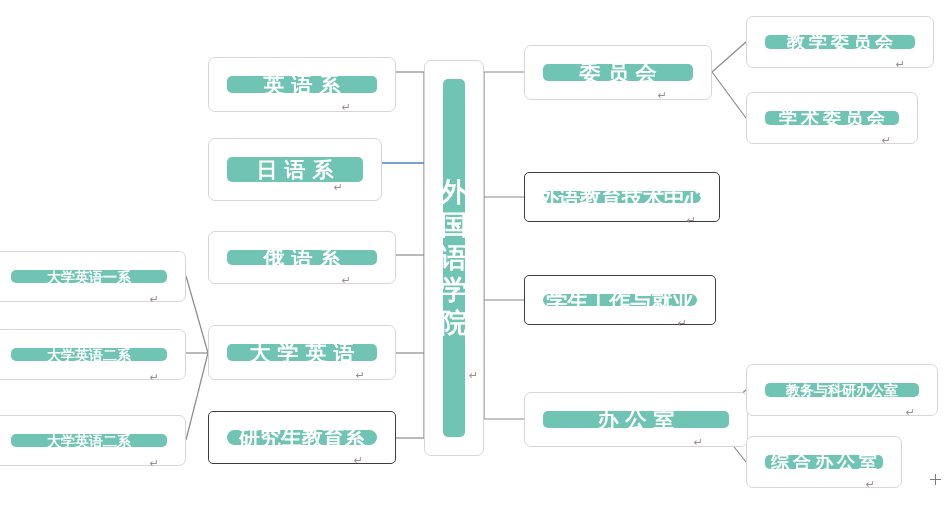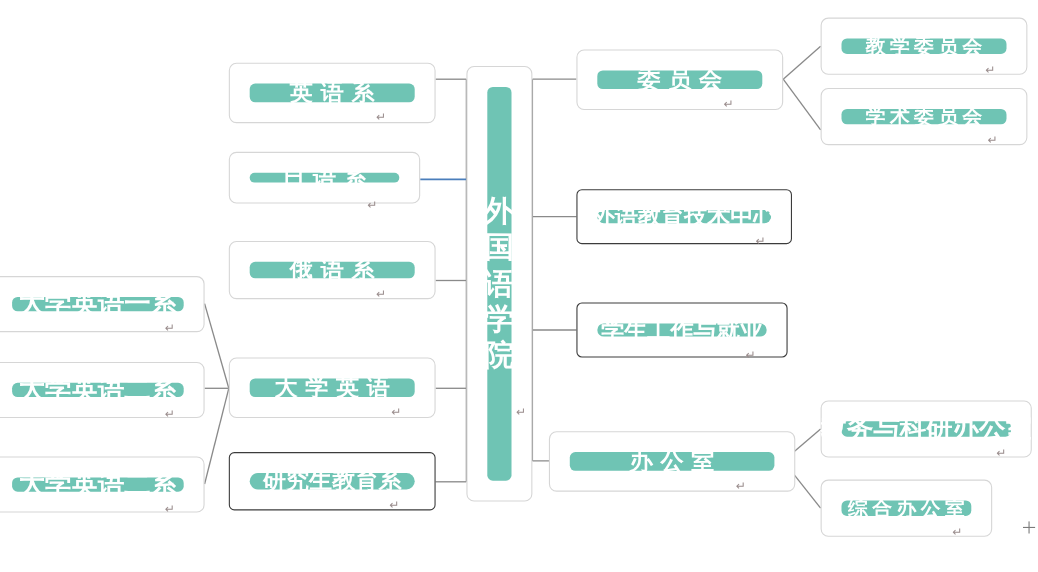--- a/index.html
+++ b/index.html
@@ -73,21 +73,21 @@
     text-indent: 7px;
     white-space: nowrap;
     line-height: 1;
   }
   .label.tight {
     letter-spacing: 0px;
     text-indent: 0px;
     font-size: 21px;
   }
   .label.small {
-    font-size: 24px;
+    font-size: 14px;
     letter-spacing: 0px;
     text-indent: 0px;
   }
   .label.small-sp {
     font-size: 18px;
     letter-spacing: 4px;
     text-indent: 4px;
   }
 
   
@@ -191,28 +191,28 @@
     </div>
   </div>
 
   <div class="node" style="left:208px; top:45px; width:188px; height:55px;margin-top:12px;">
     <div class="plate">
       <span class="label">英语系</span>
       <span class="pilcrow" style="right:26px; top:26px;">↵</span>
     </div>
   </div>
 
-  <div class="node" style="left:208px; top:138px; width:174px; height:47px;">
+  <div class="node" style="left:208px; top:138px; width:174px; height:63px;">
     <div class="plate">
       <span class="label">日语系</span>
       <span class="pilcrow" style="right:20px; top:25px;">↵</span>
     </div>
   </div>
 
-  <div class="node" style="left:208px; top:219px; width:188px; height:53px;">
+  <div class="node" style="left:208px; top:231px; width:188px; height:53px;">
     <div class="plate">
       <span class="label">俄语系</span>
       <span class="pilcrow" style="right:26px; top:25px;">↵</span>
     </div>
   </div>
 
   <div class="node" style="left:208px; top:325px; width:188px; height:55px;justify-content:flex-end;">
     <div class="plate">
       <span class="label">大学英语</span>
       <span class="pilcrow" style="right:12px; top:26px;">↵</span>
@@ -253,35 +253,35 @@
     </div>
   </div>
 
   <div class="node dark-frame" style="left:524px; top:275px; width:192px; height:50px;">
     <div class="plate">
       <span class="label tight">学生工作与就业</span>
       <span class="pilcrow" style="right:10px; top:24px;">↵</span>
     </div>
   </div>
 
-  <div class="node" style="left:499px; top:392px; width:224px; height:55px;">
+  <div class="node" style="left:524px; top:392px; width:224px; height:55px;">
     <div class="plate">
       <span class="label">办公室</span>
       <span class="pilcrow" style="right:26px; top:26px;">↵</span>
     </div>
   </div>
 
   <div class="node" style="left:746px; top:16px; width:188px; height:52px;">
     <div class="plate">
       <span class="label small-sp">教学委员会</span>
       <span class="pilcrow" style="right:10px; top:24px;">↵</span>
     </div>
   </div>
 
-  <div class="node" style="left:746px; top:80px; width:188px; height:52px;align-items:center;">
+  <div class="node" style="left:746px; top:92px; width:172px; height:52px;align-items:center;">
     <div class="plate">
       <span class="label small-sp">学术委员会</span>
       <span class="pilcrow" style="right:8px; top:24px;">↵</span>
     </div>
   </div>
 
   <div class="node" style="left:746px; top:364px; width:192px; height:52px;">
     <div class="plate">
       <span class="label small">教务与科研办公室</span>
       <span class="pilcrow" style="right:4px; top:24px;">↵</span>

